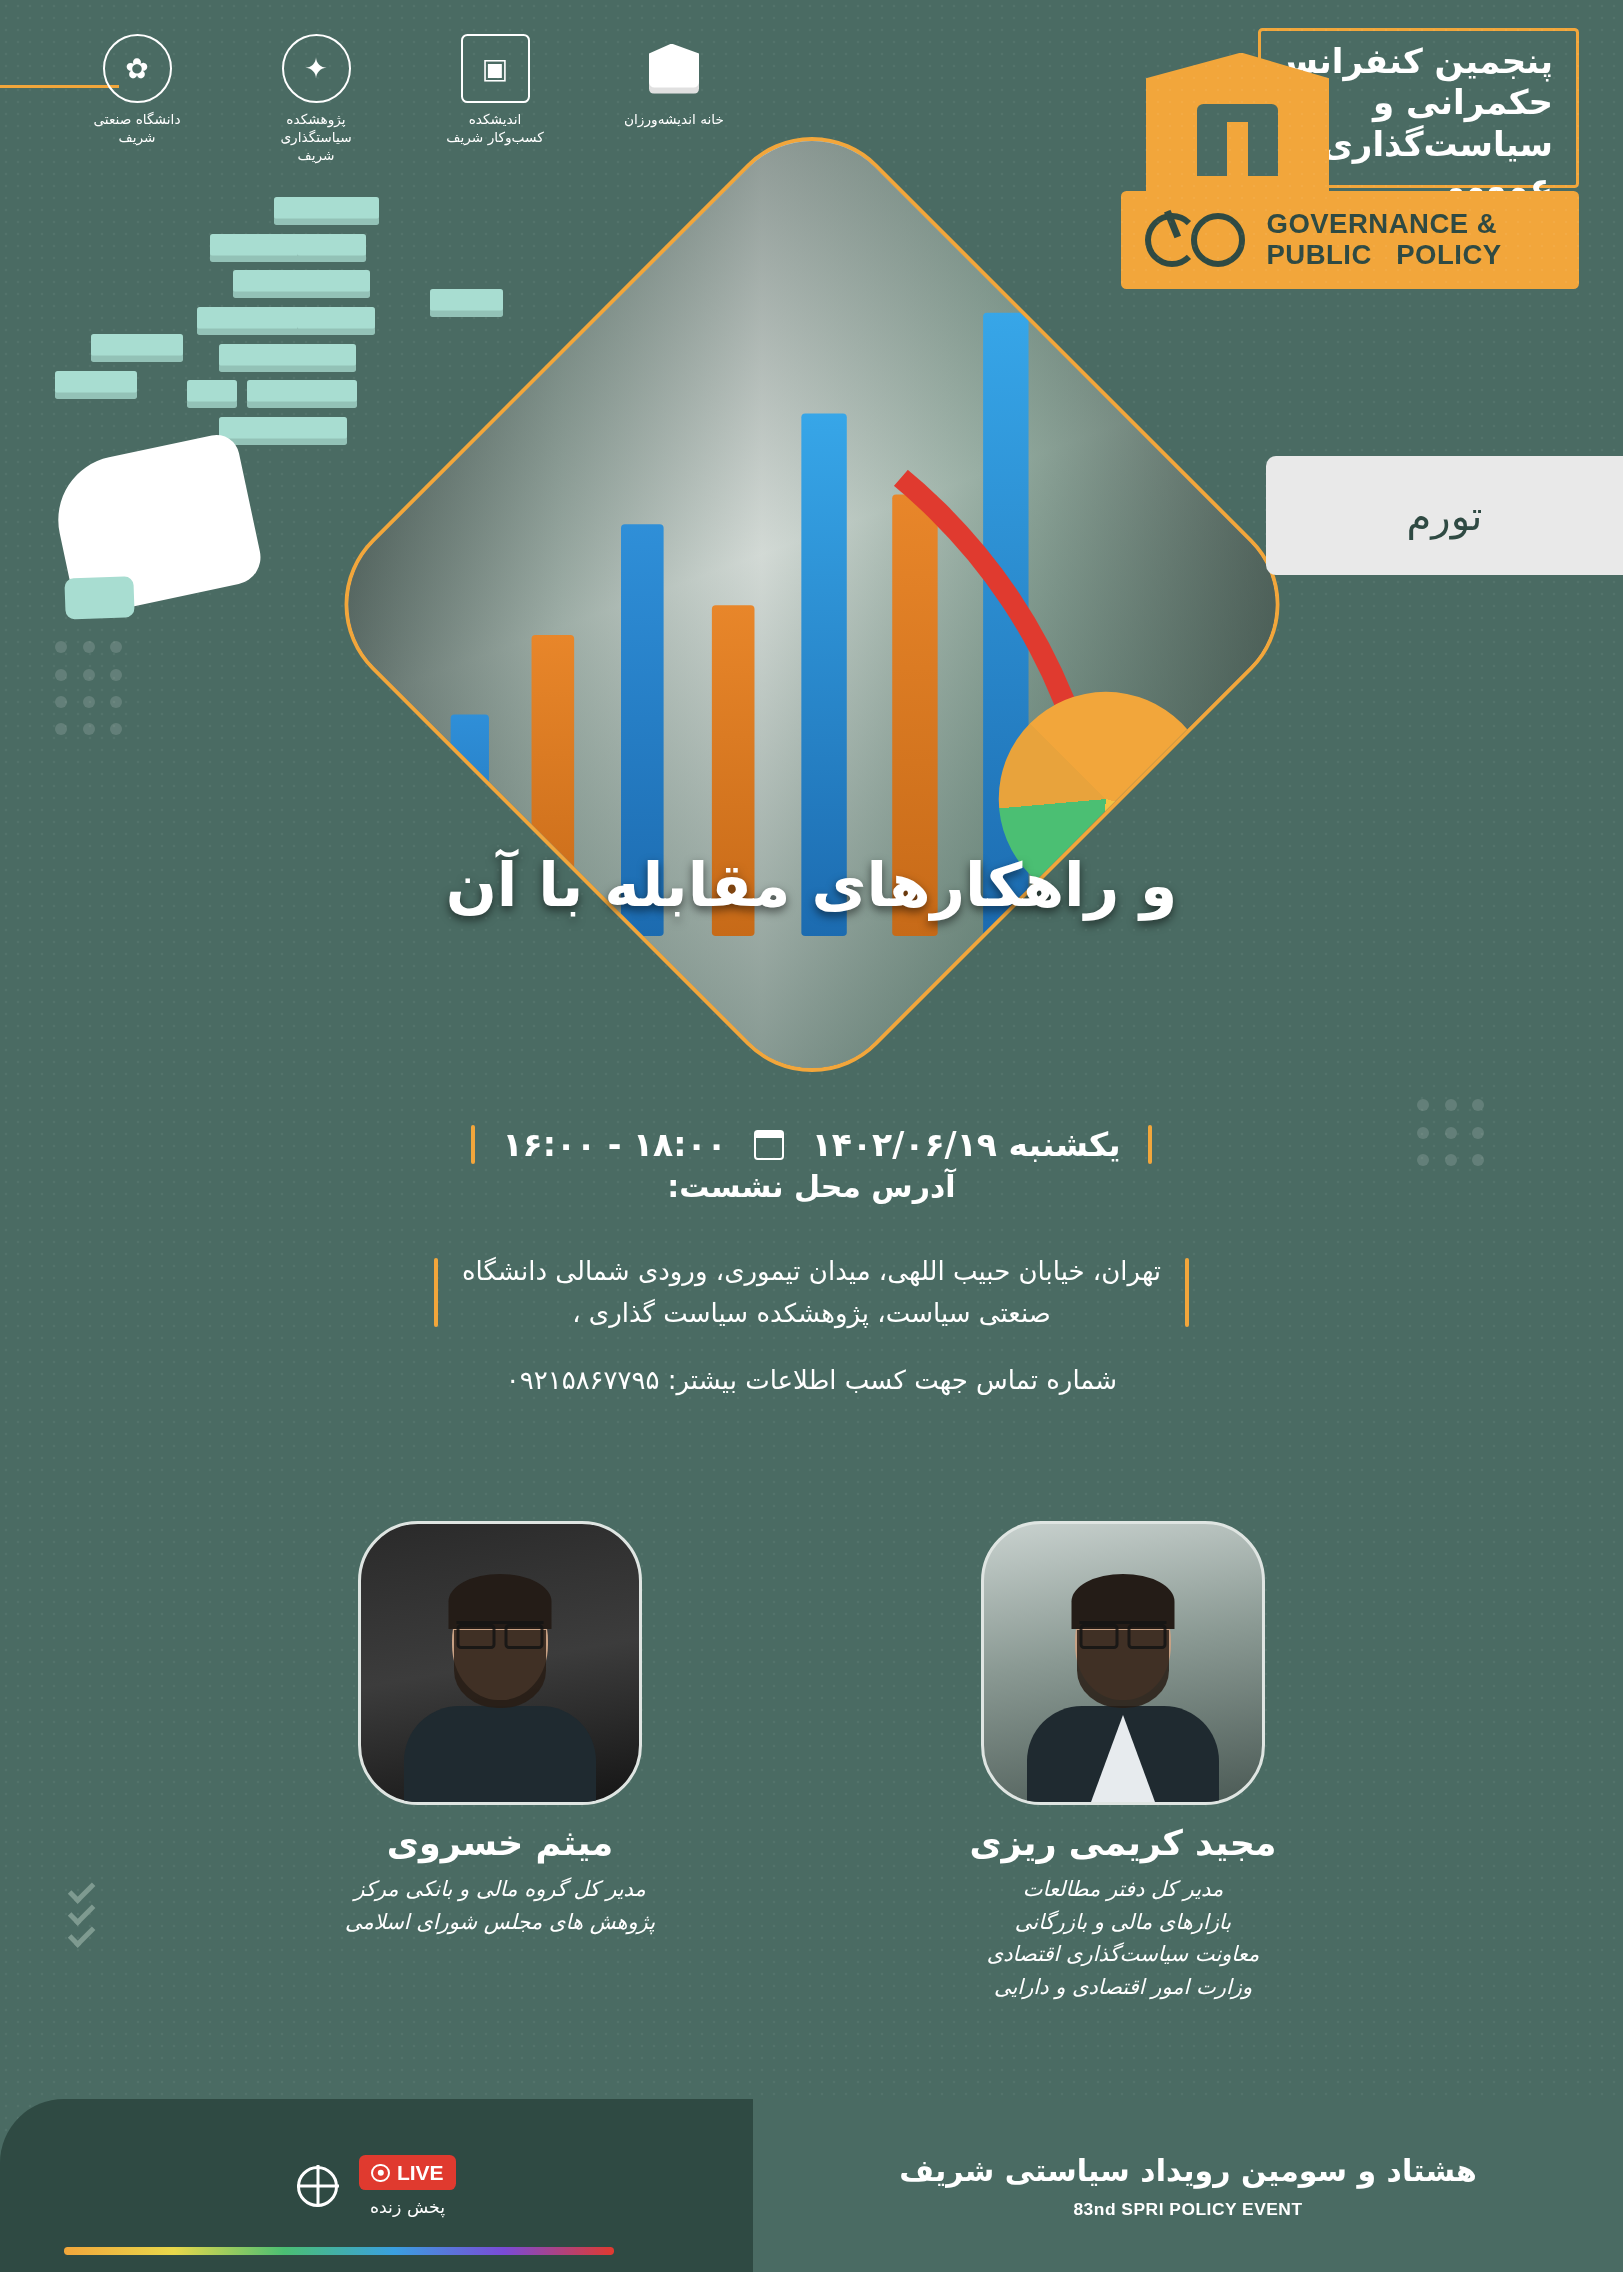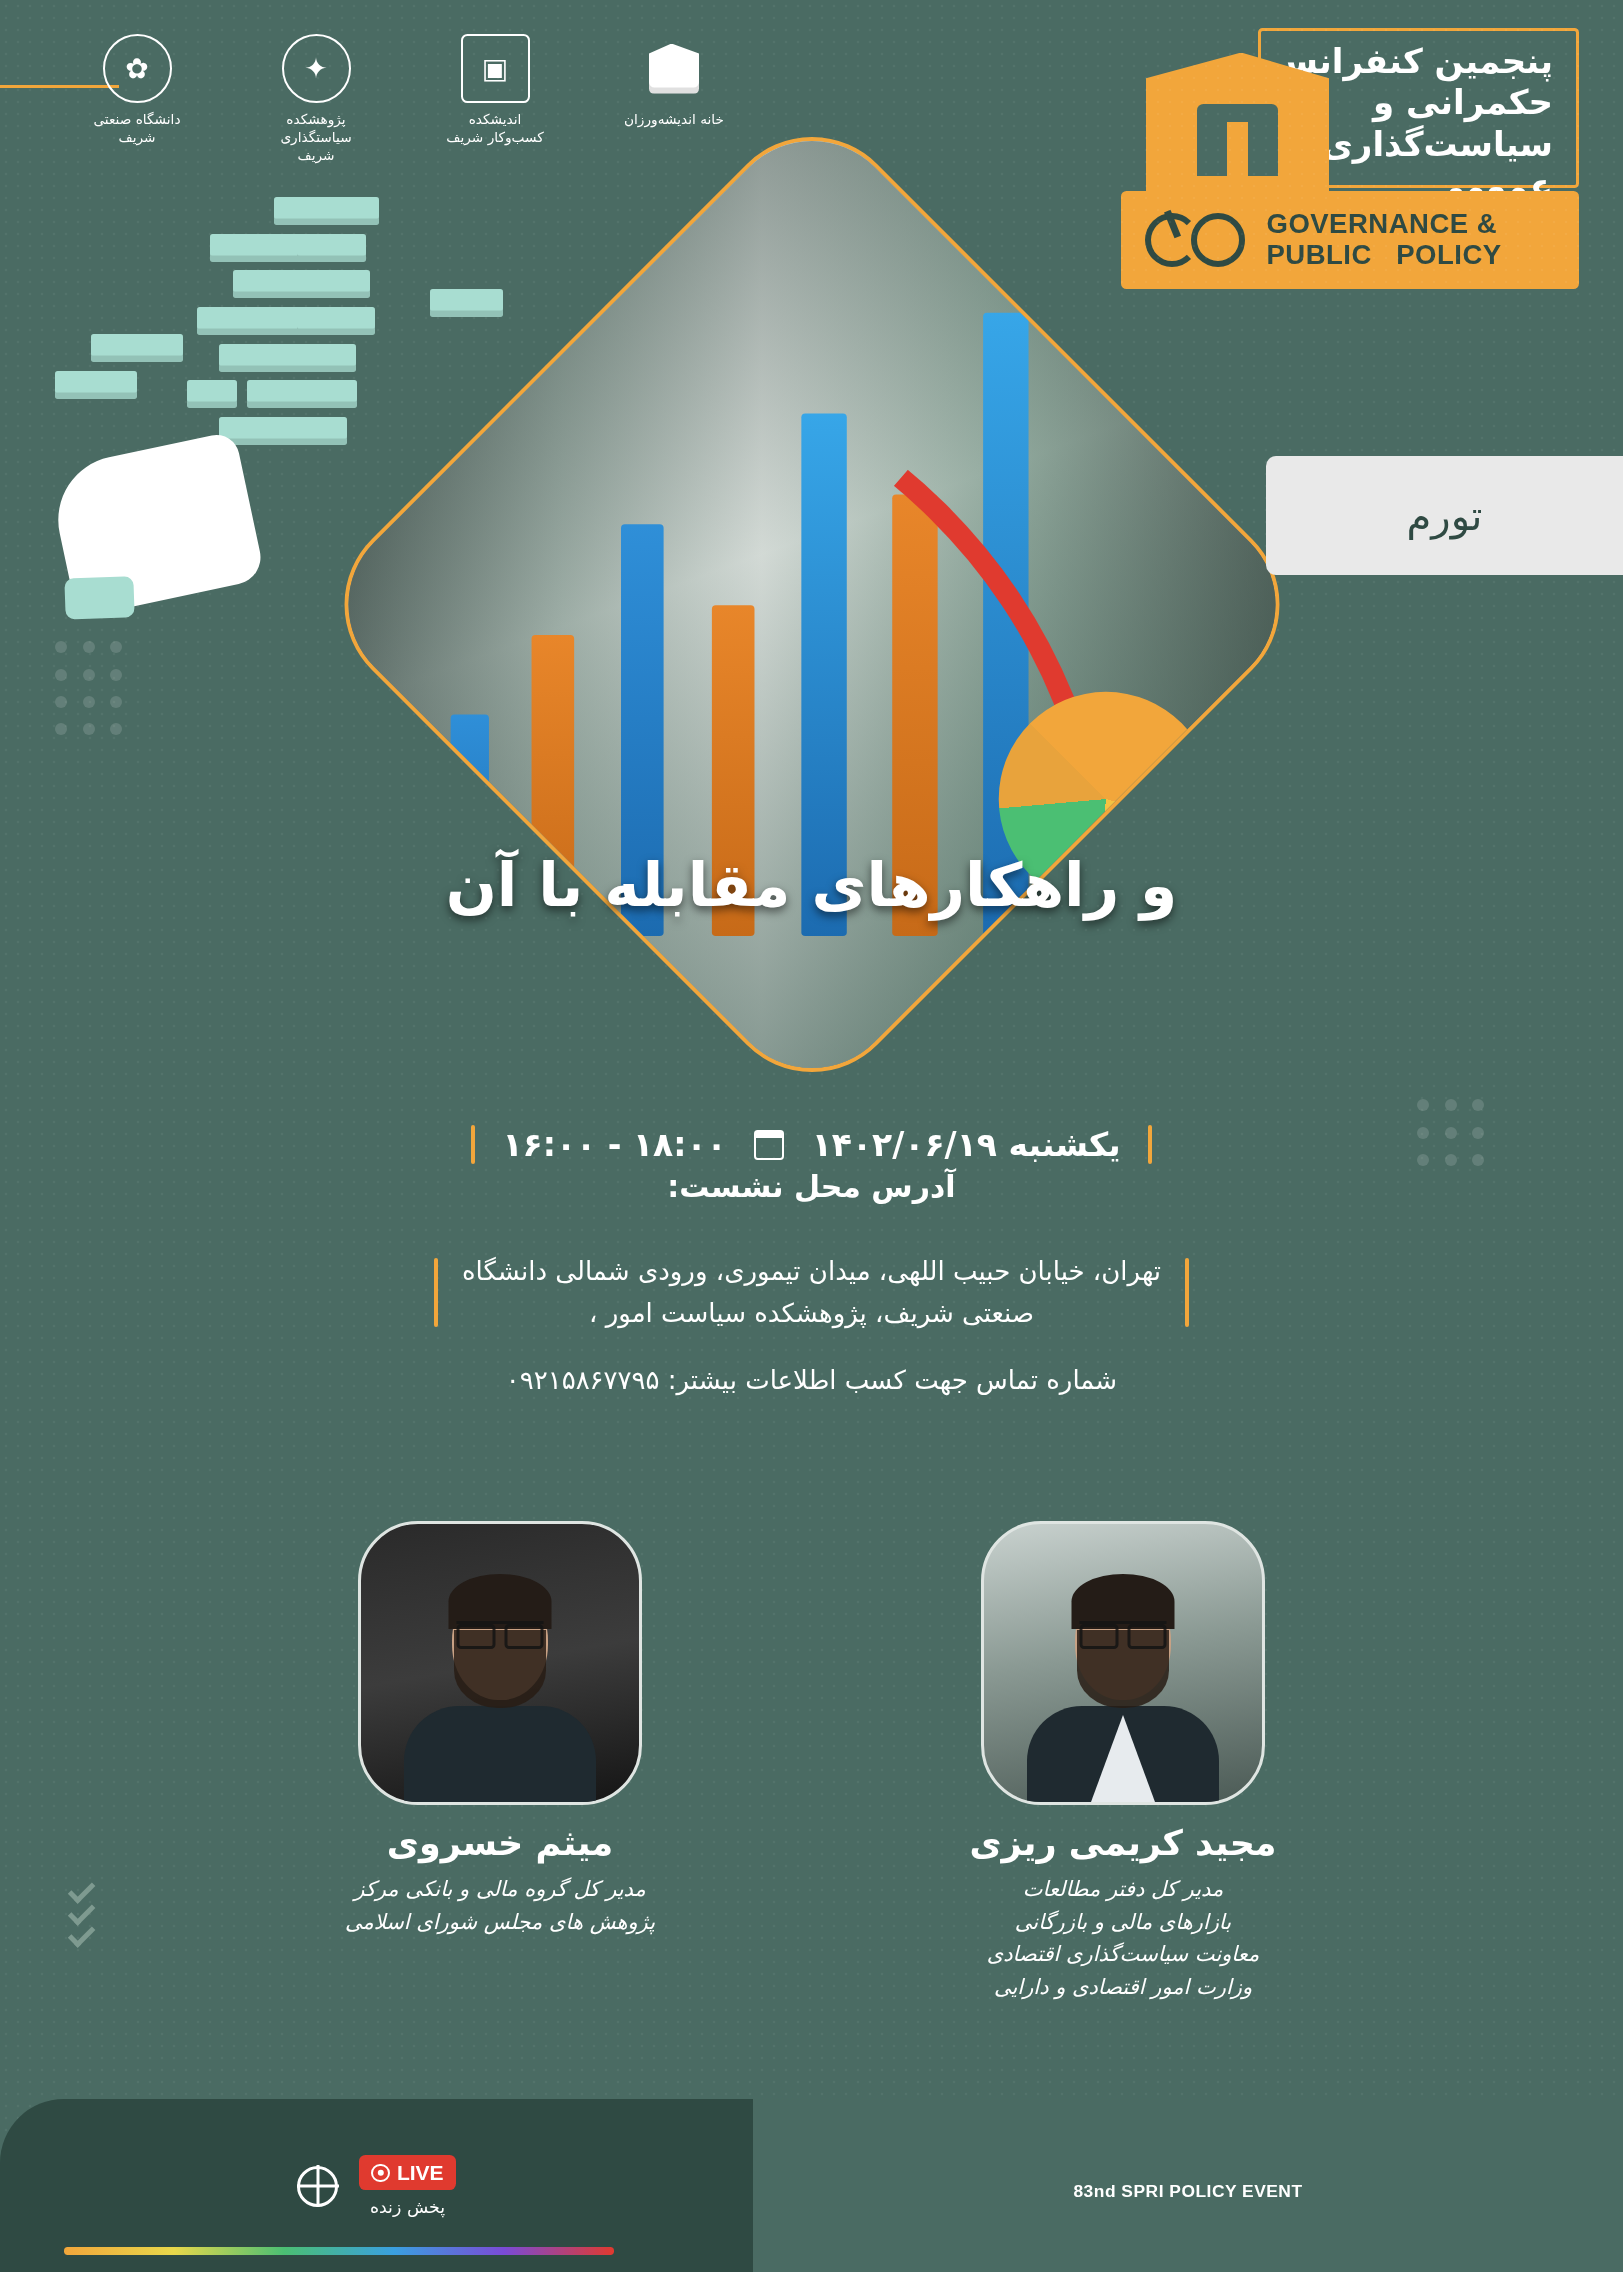--- a/index.html
+++ b/index.html
@@ -754,21 +754,21 @@
           <div class="cal"></div>
         </div>
       <div class="dt-text">۱۸:۰۰ - ۱۶:۰۰</div>
       <div class="vbar"></div>
     </div>
     <div class="addr-label">آدرس محل نشست:</div>
     <div class="addr-row">
       <div class="vbar" style="height:69px"></div>
       <div class="addr-text">
         <span>تهران، خیابان حبیب اللهی، میدان تیموری، ورودی شمالی دانشگاه</span>
-        <span>صنعتی شریف، پژوهشکده سیاست امور ،</span>
+        <span>صنعتی سیاست، پژوهشکده سیاست گذاری ،</span>
       </div>
       <div class="vbar" style="height:69px"></div>
     </div>
     <div class="phone-line">شماره تماس جهت کسب اطلاعات بیشتر: ۰۹۲۱۵۸۶۷۷۹۵</div>
   </div>
 
   <div class="speakers">
     <div class="speaker">
       <div class="sp-photo a">
         <div class="body"></div>
@@ -803,20 +803,21 @@
   </div>
 
   <div class="chevrons">
     <div class="chev"></div>
     <div class="chev"></div>
     <div class="chev"></div>
   </div>
 
   <div class="bottom-bar">
     <div class="bb-right">
+      <div class="fa">هشتاد و سومین رویداد سیاستی شریف</div>
       <div class="en">83nd SPRI POLICY EVENT</div>
     </div>
     <div class="bb-left">
       <div class="live-group">
         <div class="live-badge">
           <span class="live-dot"></span>
           <span>LIVE</span>
         </div>
         <div class="live-fa">پخش زنده</div>
       </div>

